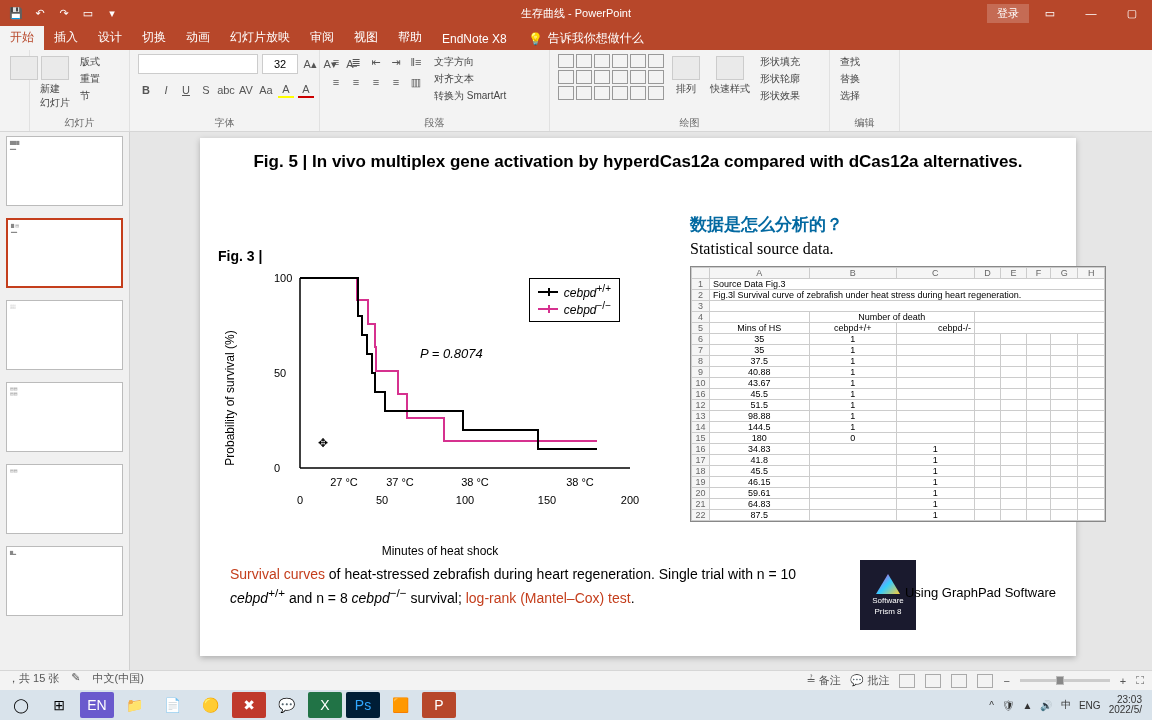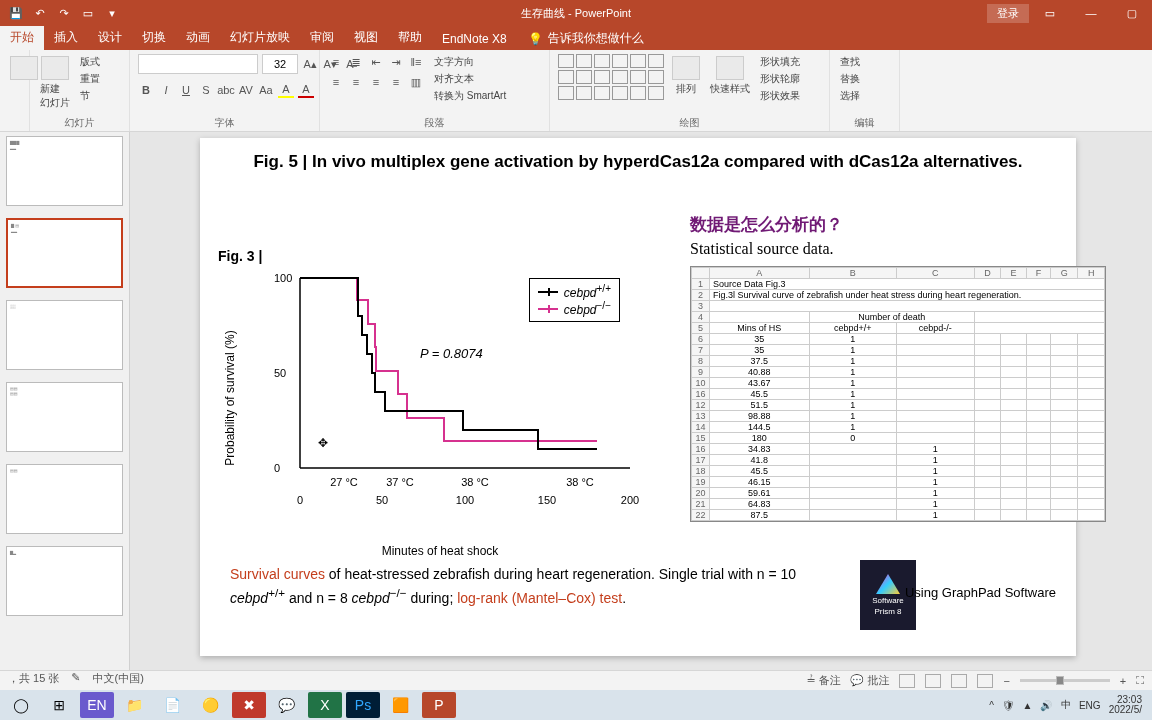--- a/index.html
+++ b/index.html
@@ -56,21 +56,21 @@
 .chart .temp { position: absolute; bottom: 40px; font-size: 11px; transform: translateX(-50%); }
 .chart svg { position: absolute; inset: 0; }
 .legend-box { position: absolute; right: 20px; top: 10px; border: 1px solid #000; padding: 4px 8px; font-size: 12px; background: #fff; }
 .legend-item { display: flex; align-items: center; gap: 6px; }
 .legend-swatch { width: 20px; height: 2px; position: relative; }
 .legend-swatch::before { content: ""; position: absolute; left: 50%; top: -3px; width: 2px; height: 8px; background: inherit; }
 .pval { position: absolute; left: 180px; top: 78px; font-size: 13px; font-style: italic; }
 .move-cursor { position: absolute; left: 78px; top: 168px; font-size: 12px; color: #000; }
 
 
-.dataq { position: absolute; left: 490px; top: 75px; color: #701a75; font-size: 17px; font-weight: bold; }
+.dataq { position: absolute; left: 490px; top: 75px; color: #0369a1; font-size: 17px; font-weight: bold; }
 .datasub { position: absolute; left: 490px; top: 102px; font-size: 16px; font-family: Georgia, serif; }
 .data-table-wrap { position: absolute; left: 490px; top: 128px; width: 416px; border: 1px solid #888; font-size: 9px; background: #fff; }
 .data-table-wrap table { border-collapse: collapse; width: 100%; }
 .data-table-wrap th, .data-table-wrap td { border: 1px solid #ccc; padding: 0 3px; height: 11px; }
 .data-table-wrap th { background: #f5f5f5; font-weight: normal; color: #666; }
 .data-table-wrap .rownum { background: #f5f5f5; color: #666; text-align: center; width: 18px; }
 
 
 .caption { position: absolute; left: 30px; bottom: 48px; right: 250px; font-size: 14px; font-family: Georgia, serif; line-height: 1.4; }
 .caption .red { color: #c43e1c; }
@@ -339,21 +339,21 @@
           <tr>
                 <td class="rownum">4</td>
                 <td></td>
                 <td colspan="2" style="text-align:center">Number of death</td>
                 <td colspan="5"></td>
               </tr>
           <tr>
                 <td class="rownum">5</td>
                 <td style="text-align:center">Mins of HS</td>
                 <td style="text-align:center">cebpd+/+</td>
-                <td style="text-align:center">cebpd-/-</td>
+                <td style="text-align:right">cebpd-/-</td>
                 <td colspan="5"></td>
               </tr>
           </tbody>
             <tbody id="data-rows">
               <tr>
                 <td class="rownum">6</td>
                 <td style="text-align:center">35</td>
                 <td style="text-align:center">1</td>
                 <td style="text-align:center"></td>
                 <td></td>
@@ -536,21 +536,21 @@
                 <td></td>
                 <td></td>
                 <td></td>
                 <td></td>
               </tr>
             </tbody>
         </table>
       </div>
 
       <div class="caption">
-        <span class="red">Survival curves</span><span> of heat-stressed zebrafish during heart regeneration. Single trial with n = 10 </span><span class="ital">cebpd</span><sup>+/+</sup><span> and n = 8 </span><span class="ital">cebpd</span><sup>−/−</sup><span> during; </span><span class="red">log-rank (Mantel–Cox) test</span><span>.</span>
+        <span class="red">Survival curves</span><span> of heat-stressed zebrafish during heart regeneration. Single trial with n = 10 </span><span class="ital">cebpd</span><sup>+/+</sup><span> and n = 8 </span><span class="ital">cebpd</span><sup>−/−</sup><span> survival; </span><span class="red">log-rank (Mantel–Cox) test</span><span>.</span>
       </div>
 
       <div class="prism-box">
         <div style="width:24px;height:20px;background:linear-gradient(135deg,#f3c,#3cf,#fc3);clip-path:polygon(50% 0,100% 100%,0 100%);"></div>
         <span>Software</span>
           <span>Prism 8</span>
       </div>
       <div class="using-gp">Using GraphPad Software</div>
     </div>
   </div>

